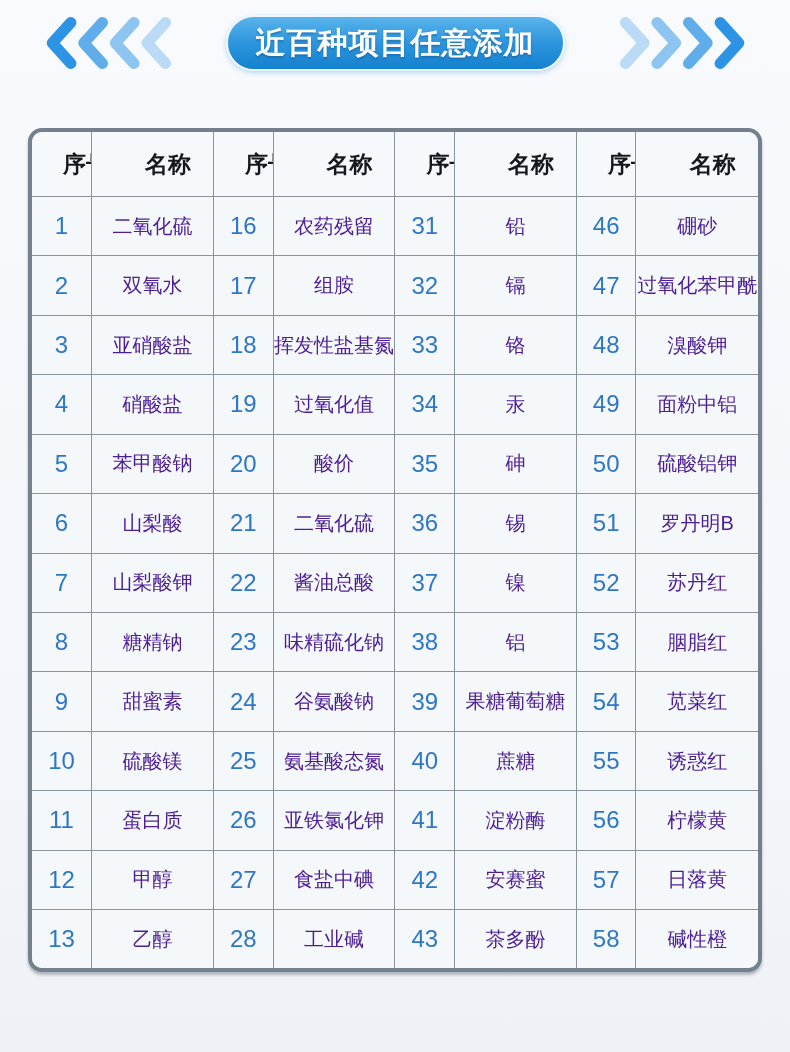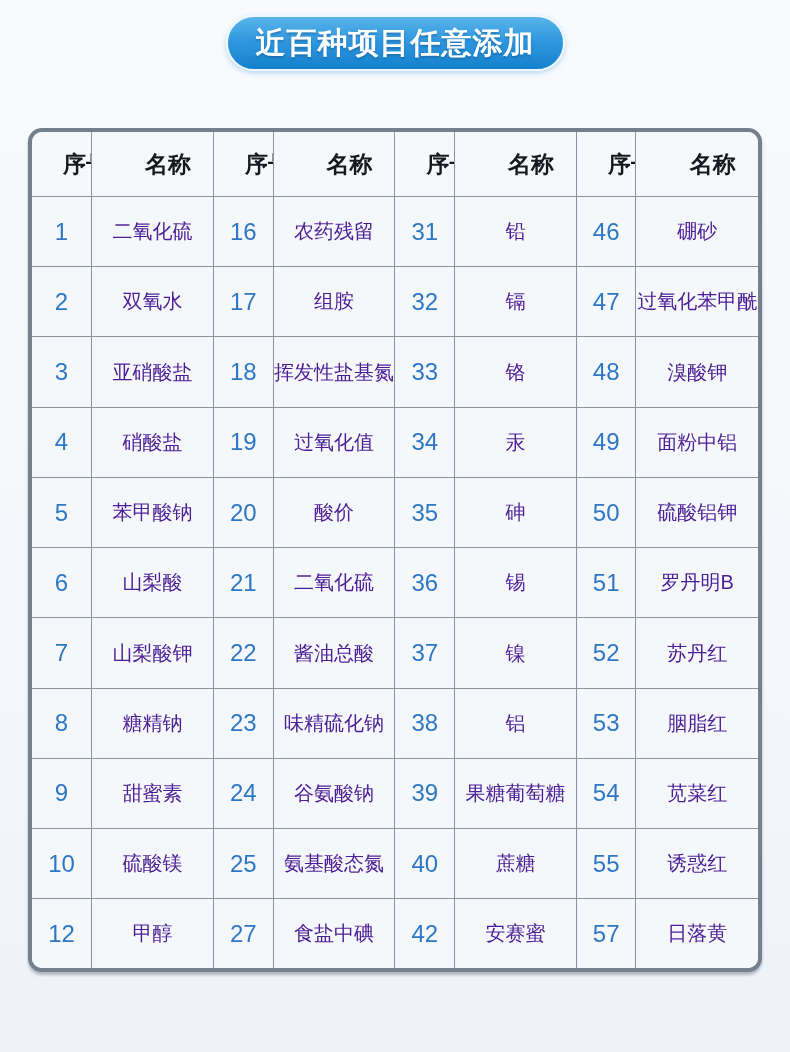--- a/index.html
+++ b/index.html
@@ -3,21 +3,21 @@
 <meta charset="utf-8">
 <style>
   html,body{margin:0;padding:0;}
   body{
     width:790px;height:1052px;overflow:hidden;
     font-family:"Liberation Sans","DejaVu Sans",sans-serif;
     background:linear-gradient(180deg,#f8fafd 0%,#f4f7fb 60%,#eef2f7 100%);
   }
   .banner{
     position:absolute;top:12px;left:0;width:790px;height:62px;
-    display:flex;justify-content:center;align-items:center;gap:52px;flex-direction:column;
+    display:flex;justify-content:center;align-items:center;gap:52px;
   }
   .chev{display:block;}
   .pill{
     background:linear-gradient(180deg,#59b4ea 0%,#2d95dd 50%,#1482ce 100%);
     border:2px solid #eef7fd;
     border-radius:30px;
     color:#ffffff;font-size:30px;font-weight:bold;letter-spacing:1px;
     padding:8px 28px;line-height:1.2;white-space:nowrap;
     text-shadow:0 2px 2px rgba(16,82,140,.45);
     box-shadow:0 2px 5px rgba(60,150,220,.35);
@@ -191,24 +191,44 @@
           <td class="no">10</td>
           <td class="name">硫酸镁</td>
           <td class="no">25</td>
           <td class="name">氨基酸态氮</td>
           <td class="no">40</td>
           <td class="name">蔗糖</td>
           <td class="no">55</td>
           <td class="name">诱惑红</td>
         </tr>
         <tr>
+          <td class="no">11</td>
+          <td class="name">蛋白质</td>
+          <td class="no">26</td>
+          <td class="name">亚铁氯化钾</td>
+          <td class="no">41</td>
+          <td class="name">淀粉酶</td>
+          <td class="no">56</td>
+          <td class="name">柠檬黄</td>
+        </tr>
+        <tr>
           <td class="no">12</td>
           <td class="name">甲醇</td>
           <td class="no">27</td>
           <td class="name">食盐中碘</td>
           <td class="no">42</td>
           <td class="name">安赛蜜</td>
           <td class="no">57</td>
           <td class="name">日落黄</td>
         </tr>
+        <tr>
+          <td class="no">13</td>
+          <td class="name">乙醇</td>
+          <td class="no">28</td>
+          <td class="name">工业碱</td>
+          <td class="no">43</td>
+          <td class="name">茶多酚</td>
+          <td class="no">58</td>
+          <td class="name">碱性橙</td>
+        </tr>
       </tbody>
   </table>
 </div>
 
 </body></html>

